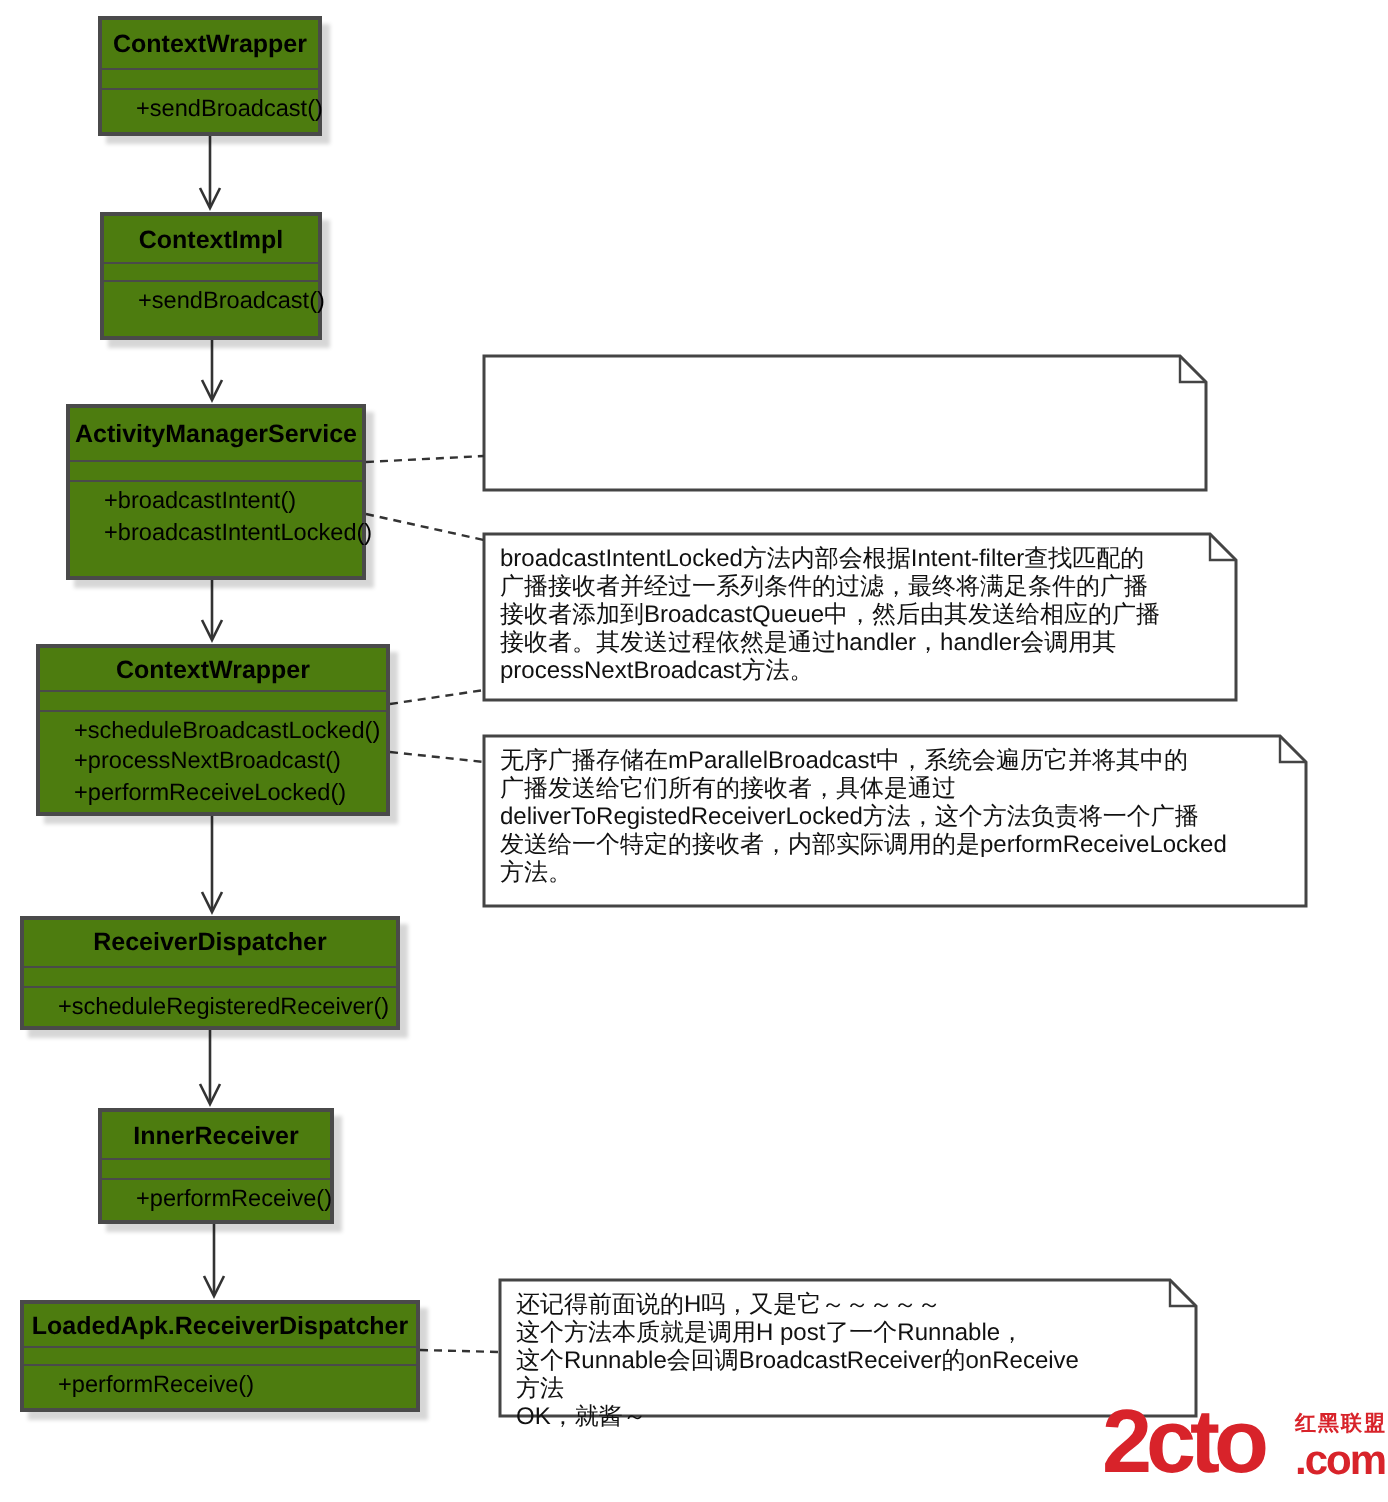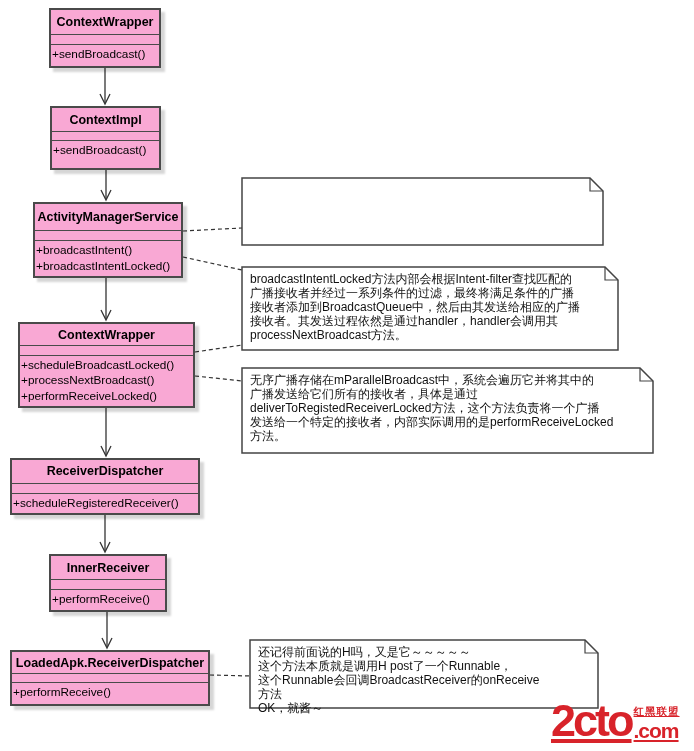--- a/index.html
+++ b/index.html
@@ -1,36 +1,36 @@
 <!DOCTYPE html>
 <html><head>
 <meta charset="utf-8">
 <style>
   html,body{margin:0;padding:0;background:#fff;}
   .stage{position:relative;width:694px;height:751px;background:#ffffff;
          font-family:"Liberation Sans", sans-serif;overflow:hidden;}
   svg.underlay{position:absolute;left:0;top:0;}
 
   
-  .cls{position:absolute;box-sizing:border-box;background:#f9a8d4;border:2px solid #4a4a4a;
+  .cls{position:absolute;box-sizing:border-box;background:#4d7c0f;border:2px solid #4a4a4a;
        box-shadow:4px 4px 2px rgba(0,0,0,.16);display:flex;flex-direction:column;z-index:2;}
   .cls .t{box-sizing:border-box;border-bottom:1.5px solid #4a4a4a;font-weight:bold;font-size:12.5px;
           color:#000;display:flex;align-items:center;justify-content:center;white-space:nowrap;}
   .cls .a{box-sizing:border-box;border-bottom:1.5px solid #4a4a4a;}
-  .cls .ms{flex:1;padding:2px 1px;font-size:11.8px;line-height:15.5px;color:#000;white-space:nowrap;}
+  .cls .ms{flex:1;padding:2px 17px;font-size:11.8px;line-height:15.5px;color:#000;white-space:nowrap;}
 
   
   .note-text{position:absolute;box-sizing:border-box;padding:5px 8px;font-size:12px;line-height:14px;
              color:#111;white-space:pre-line;z-index:2;}
 
   
   .brand{position:absolute;left:551px;top:697px;display:flex;align-items:flex-start;
-         color:#d8232a;z-index:3;text-decoration:underline;}
+         color:#d8232a;z-index:3;}
   .brand-main{font-size:45px;font-weight:900;letter-spacing:-3px;line-height:48px;}
-  .brand-side{display:flex;flex-direction:column;margin-left:2px;padding-top:8px;}
+  .brand-side{display:flex;flex-direction:column;margin-left:16px;padding-top:8px;}
   .brand-tag{font-size:10.5px;font-weight:bold;letter-spacing:1px;}
   .brand-tld{font-size:21px;font-weight:800;line-height:21px;letter-spacing:-1px;margin-top:1px;}
 </style>
 </head>
 <body>
 
 <div class="stage">
 
   <svg class="underlay" width="694" height="751" viewBox="0 0 694 751">
 
@@ -96,21 +96,21 @@
   </div>
 
   <div class="cls" style="left:50px;top:106px;width:111px;height:64px">
     <div class="t" style="height:24px">ContextImpl</div>
     <div class="a" style="height:9px"></div>
     <div class="ms">
       <div>+sendBroadcast()</div>
     </div>
   </div>
 
-  <div class="cls" style="left:33px;top:202px;width:150px;height:76px">
+  <div class="cls" style="left:33px;top:202px;width:150px;height:88px">
     <div class="t" style="height:27px">ActivityManagerService</div>
     <div class="a" style="height:10px"></div>
     <div class="ms">
       <div>+broadcastIntent()</div>
       <div>+broadcastIntentLocked()</div>
     </div>
   </div>
 
   <div class="cls" style="left:18px;top:322px;width:177px;height:86px">
     <div class="t" style="height:25px">ContextWrapper</div>

